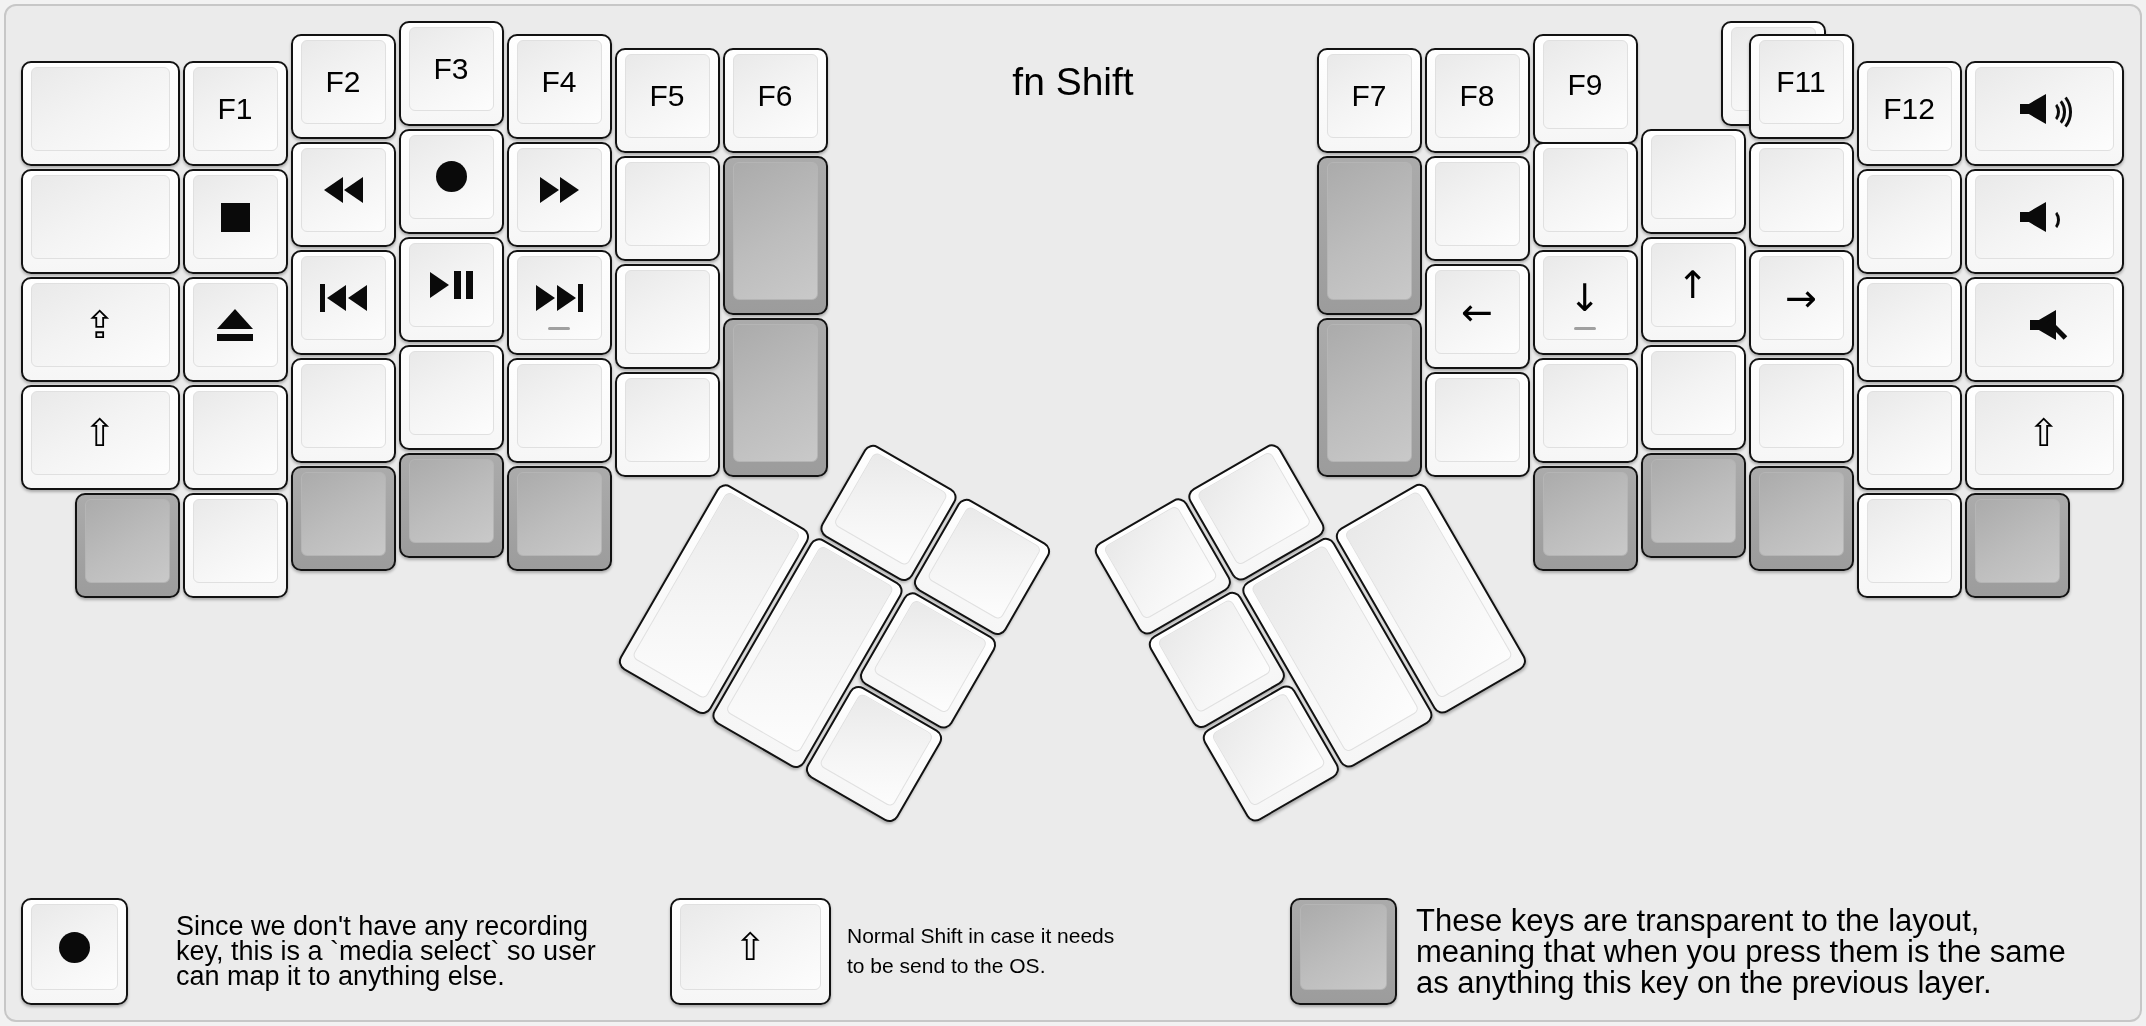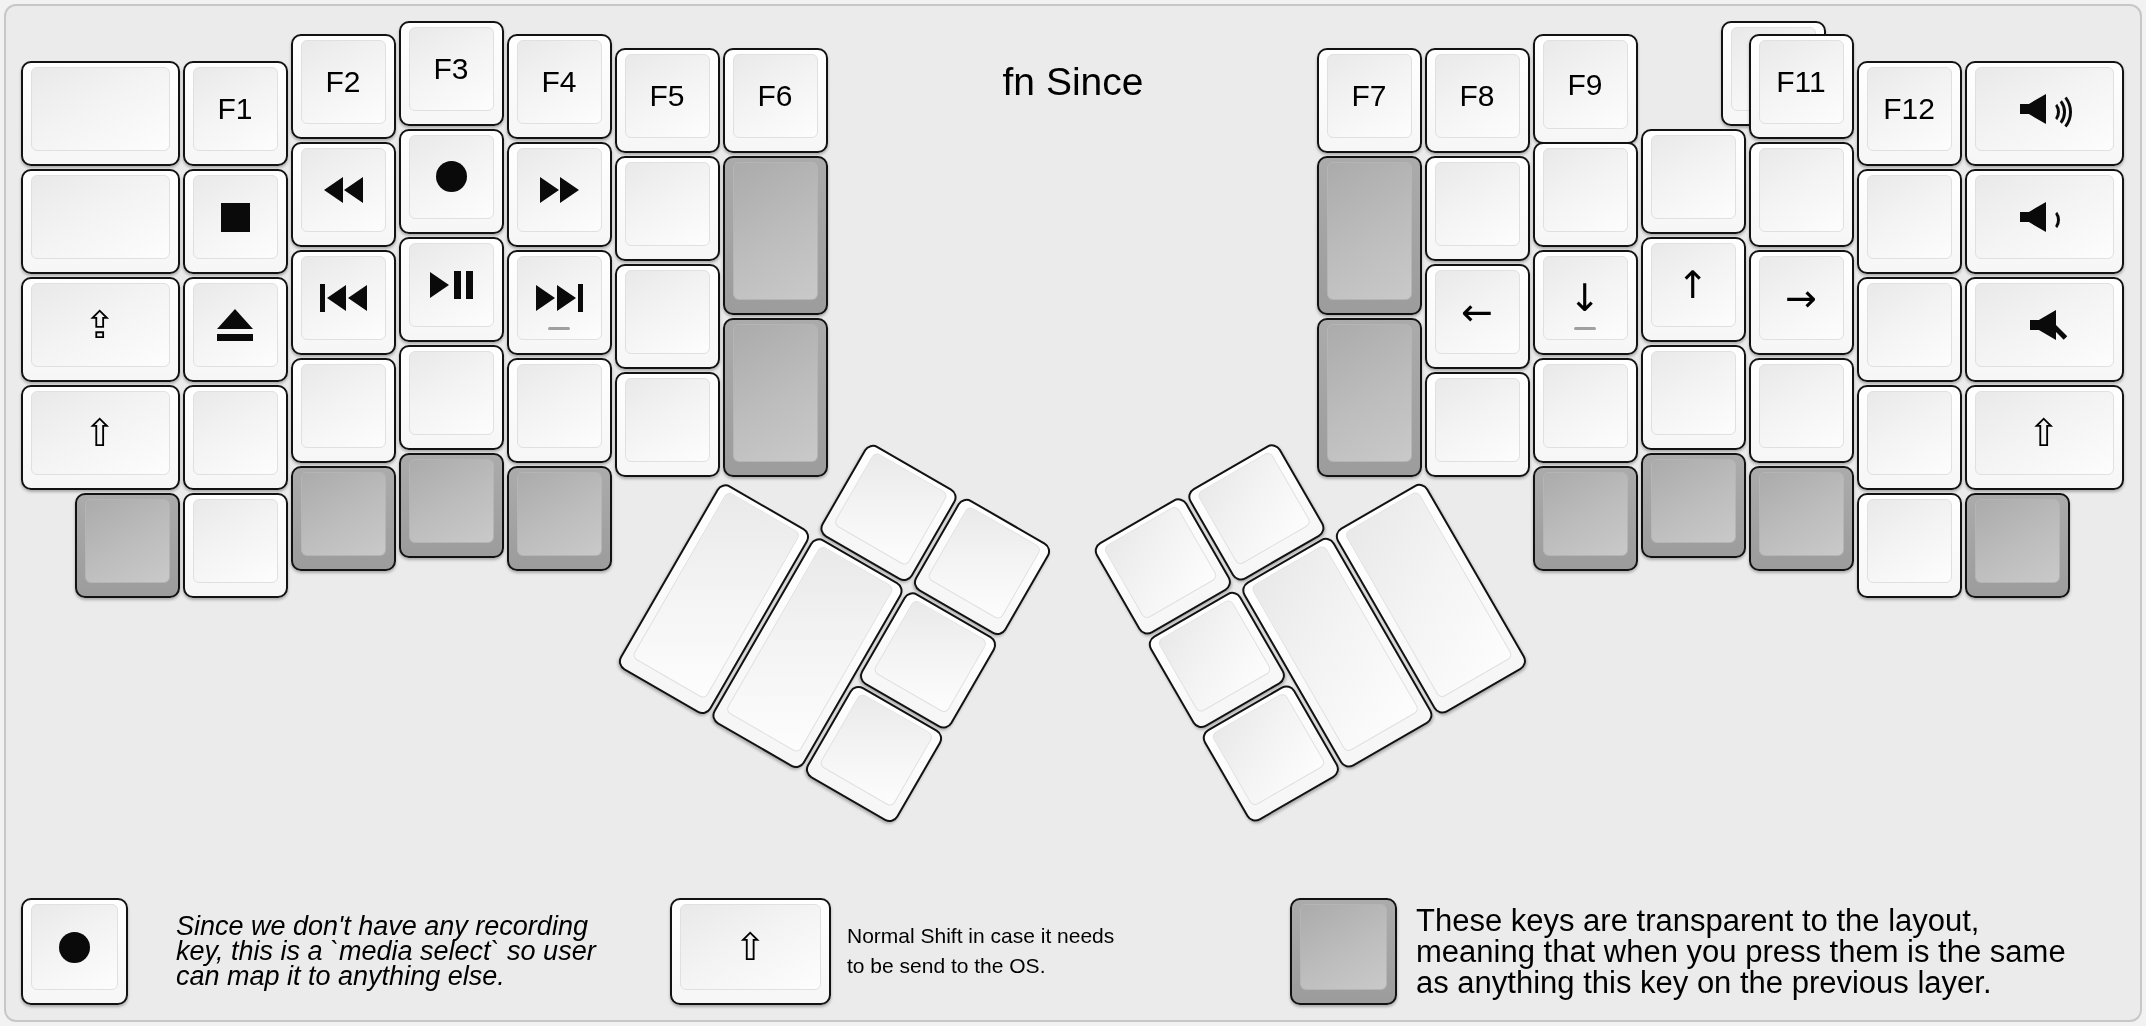--- a/index.html
+++ b/index.html
@@ -50,29 +50,29 @@
      clip-path:polygon(0 33%,34% 33%,100% 0,100% 100%,34% 67%,0 67%);}
   .sp-center{left:14px;}
   .wave{position:absolute;border:3px solid transparent;border-right-color:#0a0a0a;border-radius:50%;}
   .w1{left:26px;top:12px;width:12px;height:16px;}
   .w2{left:24px;top:7px;width:20px;height:26px;}
   .w3{left:22px;top:2px;width:28px;height:36px;}
   .slash{position:absolute;left:29px;top:22px;width:24px;height:5px;background:#0a0a0a;transform:rotate(45deg);}
 
   
   .legend-text{position:absolute;top:951px;transform:translateY(-50%);color:#000;white-space:pre-line;}
-  .legend-text-0{font-size:27px;line-height:25px;font-style:italic;}
+  .legend-text-0{font-size:27px;line-height:25px;}
   .legend-text-1{font-size:21px;line-height:30px;}
   .legend-text-2{font-size:31px;line-height:31px;}
 </style>
 </head>
 <body>
 
 <div class="frame">
-  <div class="page-title">fn Since</div>
+  <div class="page-title">fn Shift</div>
   <div id="board">
       <div class="thumb" style="left: 702px; top: 459px; transform-origin: 0px 0px; transform: rotate(30deg);">
         <div class="key white" style="left: 109.5px; top: -106.5px; width: 105px; height: 105px;">
           <div class="face"></div>
         </div>
         <div class="key white" style="left: 217.5px; top: -106.5px; width: 105px; height: 105px;">
           <div class="face"></div>
         </div>
         <div class="key white" style="left: 1.5px; top: 1.5px; width: 105px; height: 213px;">
           <div class="face"></div>

